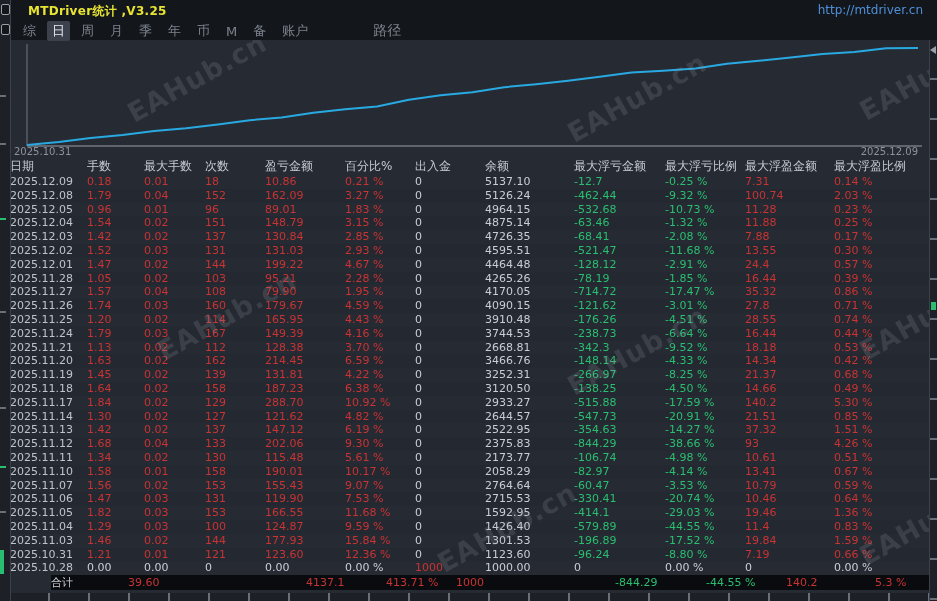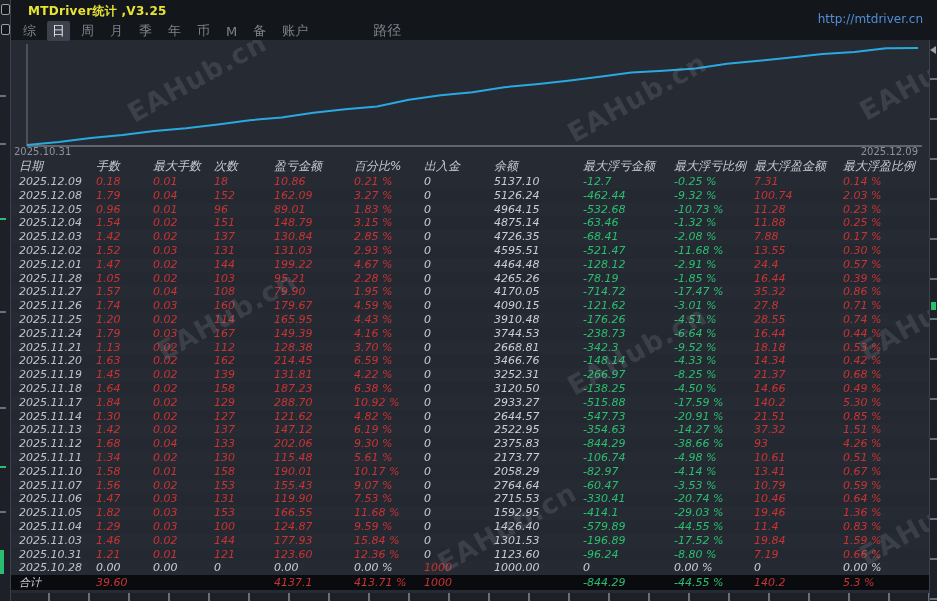--- a/index.html
+++ b/index.html
@@ -17,41 +17,41 @@
      background-image:repeating-linear-gradient(180deg,transparent 0 38px,#6a707a 38px 40px);}
   .rs-arrow{position:absolute;top:6px;left:0;width:0;height:0;border-top:4px solid transparent;border-bottom:4px solid transparent;border-right:6px solid #9aa0a8;}
   .rs-green{position:absolute;top:262px;left:1px;width:5px;height:8px;background:#2abf70;}
   .bottom-ruler{position:absolute;left:10px;right:7px;bottom:0;height:8px;background:#1d2026;z-index:5;
      background-image:repeating-linear-gradient(90deg,transparent 0 38px,#6a707a 38px 40px);}
 
   
   .topbar{position:absolute;left:10px;right:0;top:0;height:40px;background:#13161b;z-index:4;}
   .title-row{position:relative;height:20px;margin-left:10px;}
   .app-title{position:absolute;left:8px;top:3px;color:#e8e433;font-size:12px;font-weight:bold;letter-spacing:.3px;}
-  .app-url{position:absolute;right:14px;top:12px;color:#4f8fd8;font-size:12px;}
+  .app-url{position:absolute;right:14px;top:3px;color:#4f8fd8;font-size:12px;}
   .menu-row{position:absolute;left:8px;top:22px;height:18px;display:flex;align-items:center;}
   .menu-item{color:#7c828c;font-size:13px;padding:1px 5px;margin-right:6px;cursor:default;}
   .menu-item.active{background:#3c414c;color:#e6eaef;border-radius:2px;}
   .menu-path{color:#7c828c;font-size:14px;margin-left:54px;}
 
   
   .chart{position:absolute;left:10px;top:40px;width:920px;height:118px;background:#262a33;}
   .chart svg{display:block;}
   .chart-date{position:absolute;bottom:1px;font-size:10px;color:#8d939d;}
   .chart-date.start{left:4px;}
   .chart-date.end{right:12px;}
 
   
   .table{position:absolute;left:10px;top:158px;width:920px;z-index:2;}
   .trow{display:grid;grid-template-columns:77px 57px 61px 60px 80px 70px 70px 89px 91px 80px 89px 1fr;
-        padding-left:9px;height:13.8px;line-height:13.8px;font-size:11px;white-space:nowrap;font-style:italic;}
+        padding-left:0;height:13.8px;line-height:13.8px;font-size:11px;white-space:nowrap;}
   .trow.alt{background:#242830;}
   .thead{height:17px;line-height:17px;font-size:12px;color:#c6cbd3;}
   .thead .cell{color:#c6cbd3;}
-  .ttotal{height:15px;line-height:15px;background:#0a0b0e;}
+  .ttotal{height:15px;line-height:15px;background:#0a0b0e;margin-left:41px;}
   .cell{overflow:hidden;}
   .c-date{color:#bfc4cc;}
   .c-plain{color:#c9ced6;}
   .c-red{color:#c83434;}
   .c-green{color:#2abf70;}
 
   
   .wm{position:absolute;color:rgba(160,168,180,0.18);font-size:27px;font-weight:bold;
       transform:rotate(-29deg);letter-spacing:1px;z-index:3;pointer-events:none;}
 </style>

